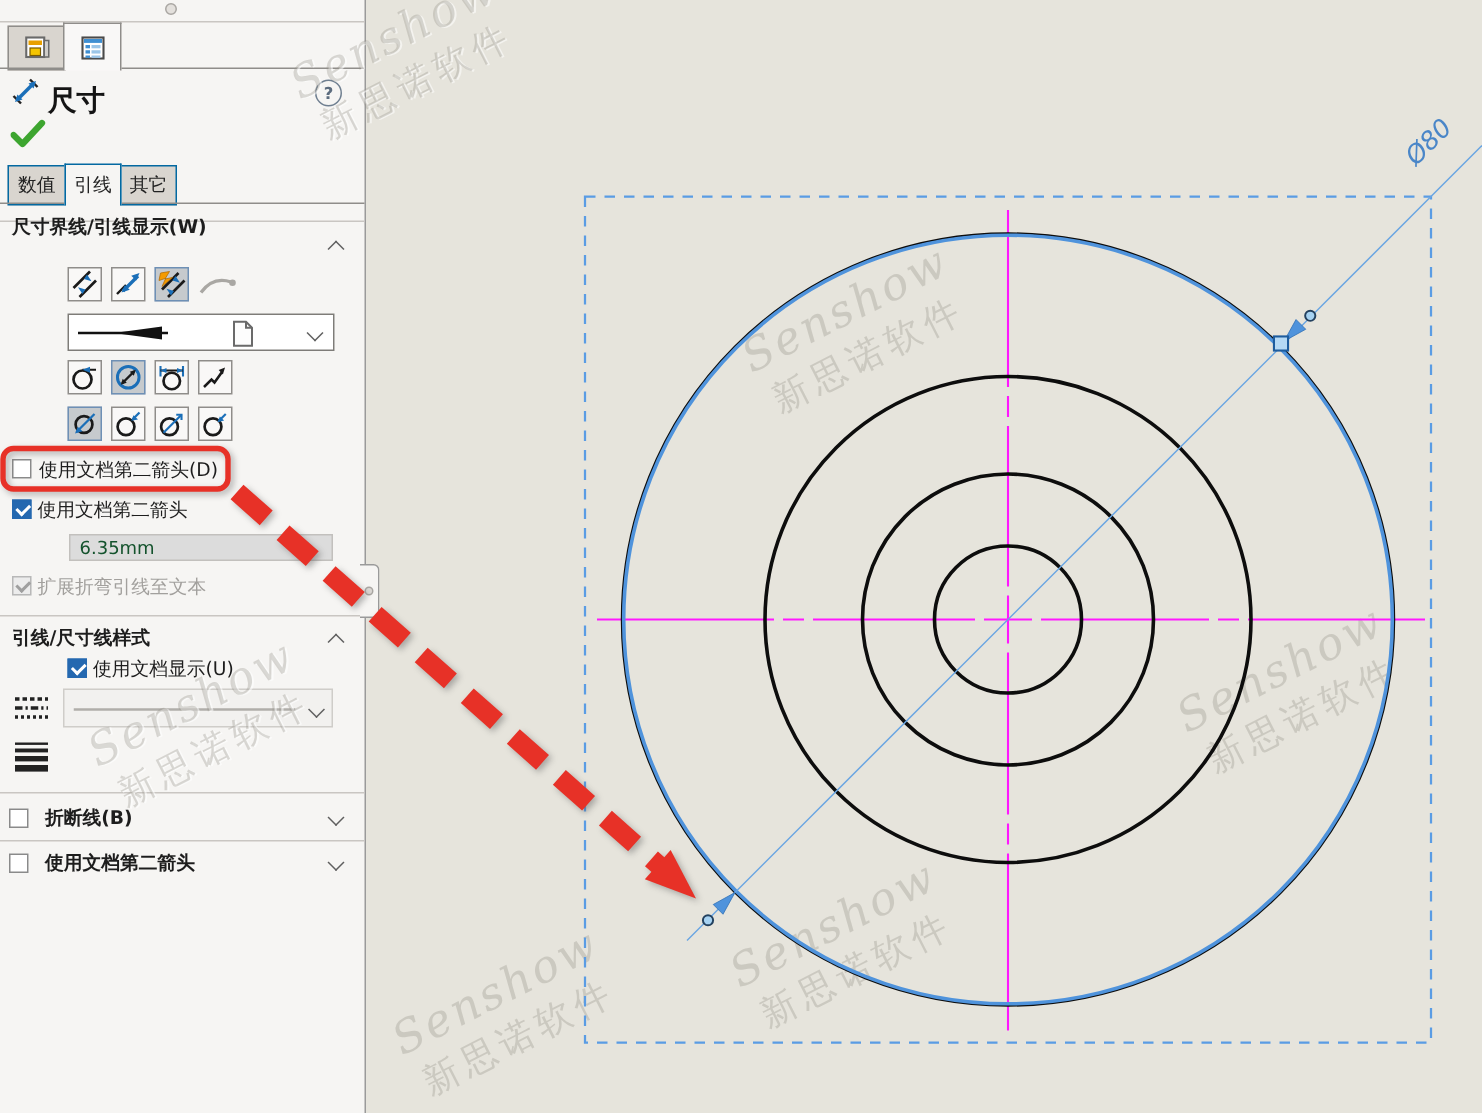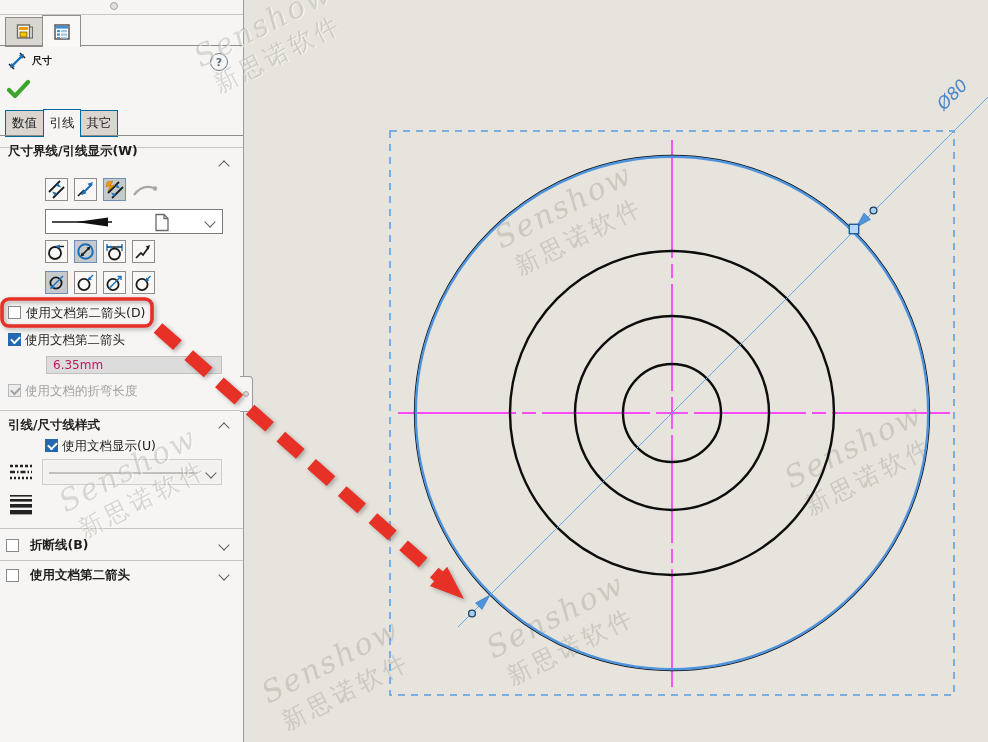--- a/index.html
+++ b/index.html
@@ -48,21 +48,21 @@
   .chev{position:absolute;width:12px;height:12px;}
   .chev::before{content:"";position:absolute;left:2px;top:1px;width:7px;height:7px;
         border-right:1.6px solid #5f5f5f;border-bottom:1.6px solid #5f5f5f;transform:rotate(45deg);}
   .chev.up::before{transform:rotate(-135deg);top:5px;}
 
   .dd{position:absolute;background:#fff;border:1px solid #7e7c78;box-sizing:border-box;}
   .dd.disabled{background:#f2f1ef;border-color:#cfcdc9;}
   .ddval{font-size:11px;color:#a8a6a2;}
 
   .field{position:absolute;background:#dcdcdc;border:1px solid #c2c0bd;box-sizing:border-box;
-         font-size:12px;color:#be185d;padding:1px 0 0 6px;}
+         font-size:12px;color:#14532d;padding:1px 0 0 6px;}
 
   .helpbtn{position:absolute;width:16px;height:16px;border:1.5px solid #6f7f90;border-radius:50%;
            color:#5c6c7e;font-size:11px;font-weight:bold;display:flex;align-items:center;justify-content:center;background:#f6f5f3;}
 
   #notch{position:absolute;left:240px;top:376px;width:13px;height:36px;background:#f6f5f3;
          border:1px solid #9a9a9a;border-left:none;border-radius:0 4px 4px 0;z-index:4;box-sizing:border-box;}
   #notch .dot{position:absolute;left:3px;top:14px;width:6px;height:6px;border-radius:50%;
          background:#dcd9d5;border:1px solid #a9a6a2;box-sizing:border-box;}
   #topdot{position:absolute;left:110px;top:2px;width:8px;height:8px;border-radius:50%;
          background:#e3e0dc;border:1px solid #a9a6a2;box-sizing:border-box;z-index:3;}
@@ -161,21 +161,21 @@
     </div>
     <div class="hline" style="top:45px;background:#8f8d8a;"></div>
 
     <svg class="abs" style="left:7px;top:51px;" width="20" height="20" viewBox="0 0 20 20">
       <line x1="2" y1="13" x2="7" y2="18" stroke="#222" stroke-width="1.6"></line>
       <line x1="13" y1="2" x2="18" y2="7" stroke="#222" stroke-width="1.6"></line>
       <line x1="4.5" y1="15.5" x2="15.5" y2="4.5" stroke="#1b6fb8" stroke-width="2.4"></line>
       <polygon points="3,17 8,15.4 4.6,12 " fill="#1b6fb8"></polygon>
       <polygon points="17,3 12,4.6 15.4,8" fill="#1b6fb8"></polygon>
     </svg>
-    <div class="abs" style="left:32px;top:54px;font-size:10px;font-weight:bold;color:#141414;">尺寸</div>
+    <div class="abs" style="left:32px;top:54px;font-size:19px;font-weight:bold;color:#141414;">尺寸</div>
     <div class="helpbtn" style="left:210px;top:53px;">?</div>
 
     <svg class="abs" style="left:7px;top:79px;" width="24" height="20" viewBox="0 0 24 20">
       <polyline points="2,11 8,17 21,3" fill="none" stroke="#3da52f" stroke-width="4.2" stroke-linecap="round" stroke-linejoin="round"></polyline>
     </svg>
 
     <div class="vtab" style="left:5px;top:110px;width:37px;height:25px;">
       <span>数值</span>
     </div>
     <div class="vtab active" style="left:43px;width:36px;">
@@ -294,21 +294,21 @@
     </div>
 
     <div class="cb" style="left:8px;top:306px;"></div>
     <div class="abs lbl" style="left:26px;top:305px;">使用文档第二箭头(D)</div>
 
     <div class="cb checked" style="left:8px;top:333px;"></div>
     <div class="abs lbl" style="left:25px;top:332px;">使用文档第二箭头</div>
     <div class="field" style="left:46px;top:356px;width:176px;height:18px;">6.35mm</div>
 
     <div class="cb discheck" style="left:8px;top:384px;"></div>
-    <div class="abs lbl disabled" style="left:25px;top:383px;">使用文档的折弯长度</div>
+    <div class="abs lbl disabled" style="left:25px;top:383px;">扩展折弯引线至文本</div>
 
     <div class="hline" style="top:410px;"></div>
 
     <div class="abs seclabel" style="left:8px;top:417px;">引线/尺寸线样式</div>
     <div class="chev up" style="left:218px;top:419px;"></div>
 
     <div class="cb checked" style="left:45px;top:439px;"></div>
     <div class="abs lbl" style="left:62px;top:438px;">使用文档显示(U)</div>
 
     <svg class="abs" style="left:8px;top:461px;" width="26" height="22" viewBox="0 0 26 22">

